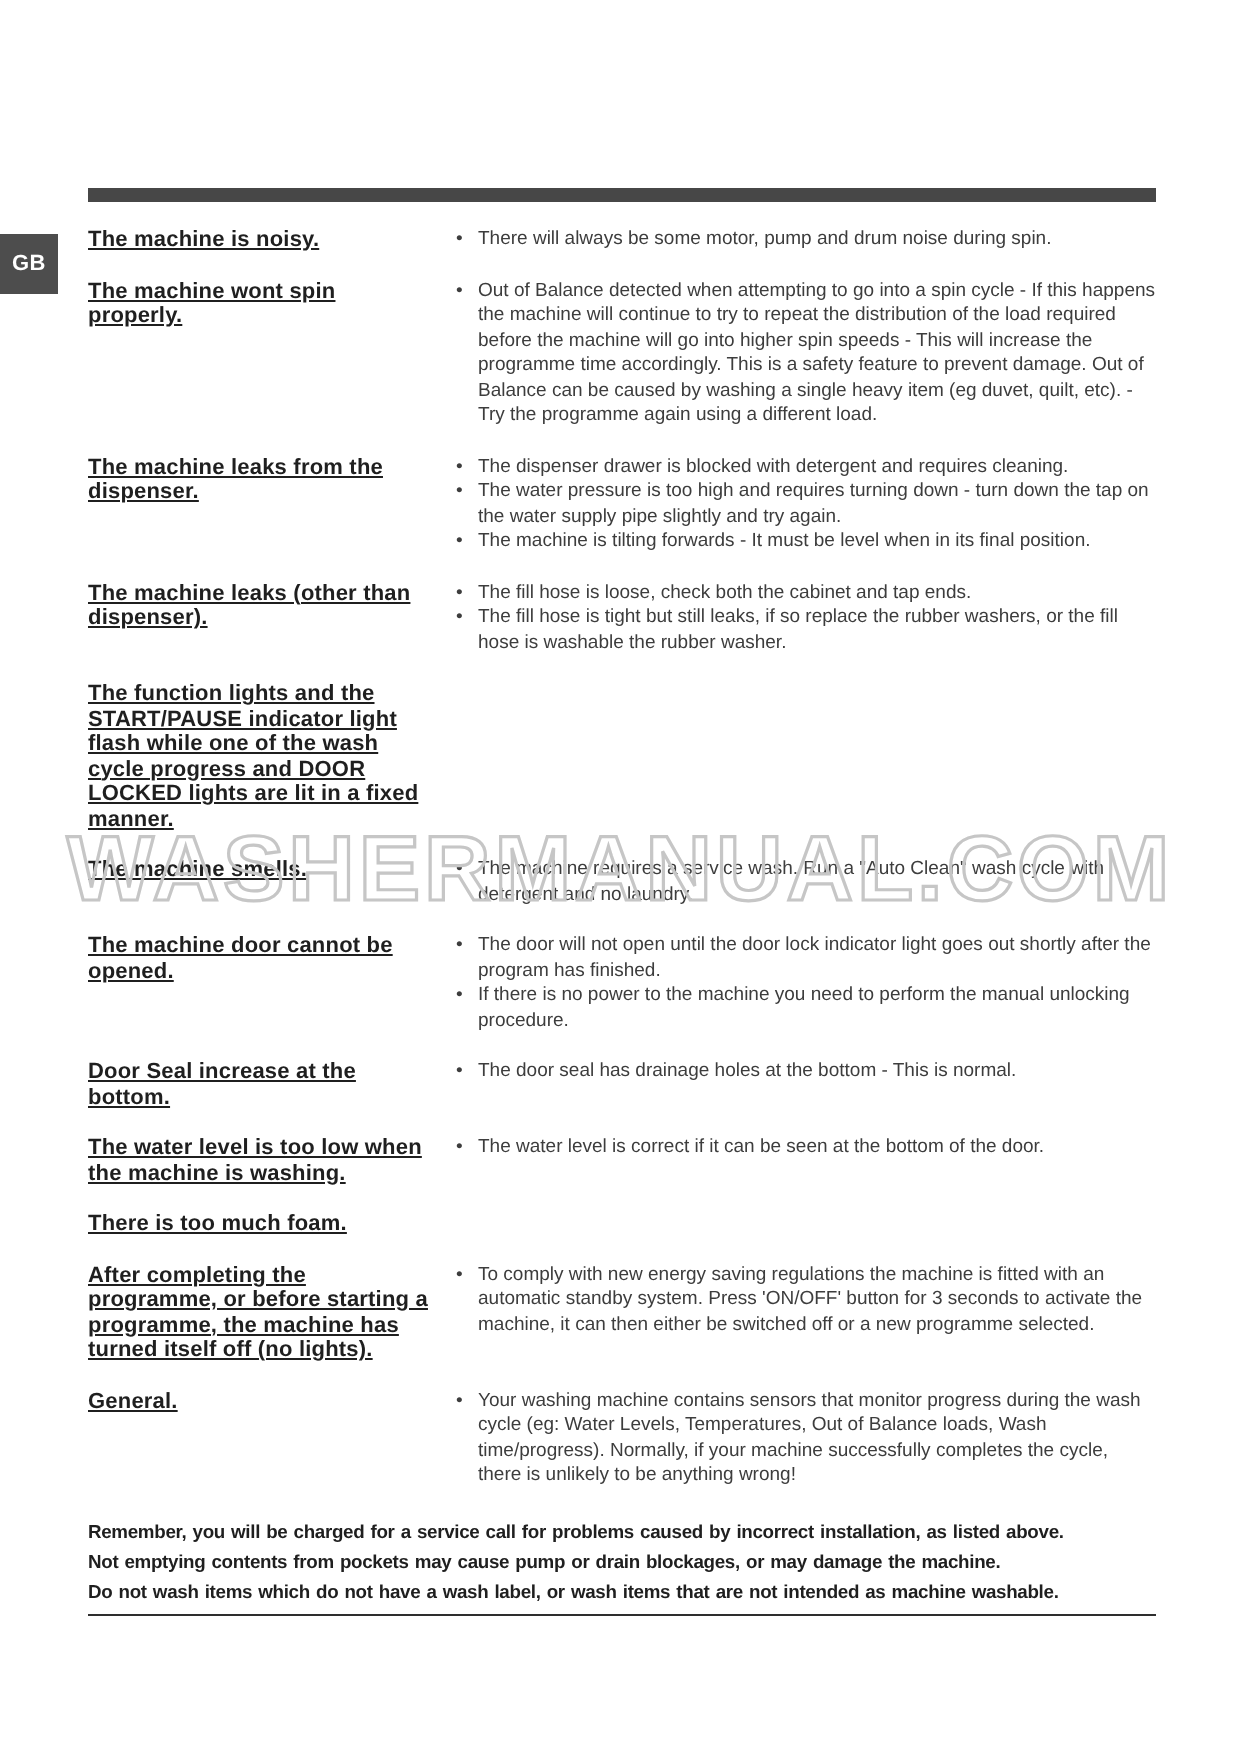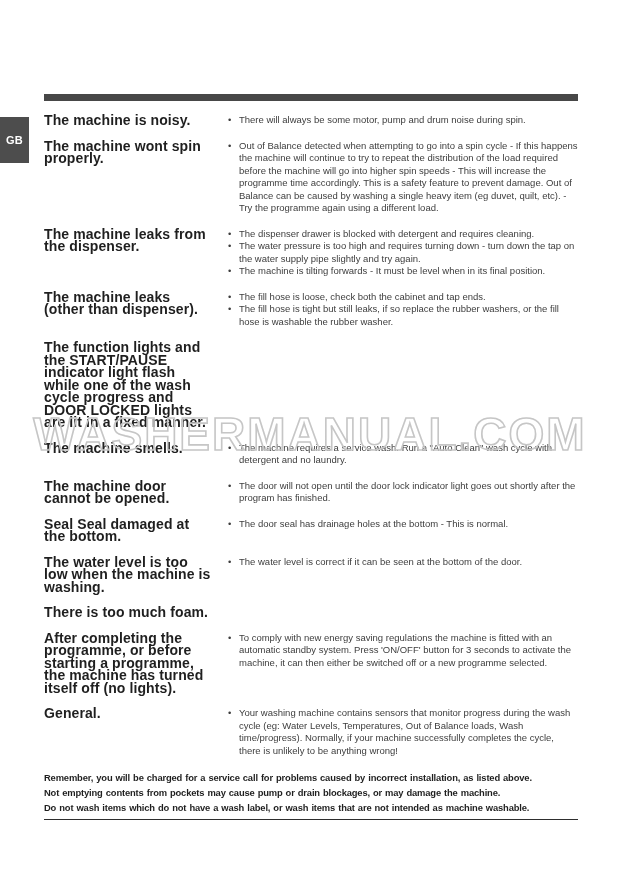--- a/index.html
+++ b/index.html
@@ -21,21 +21,21 @@
     width: 534px;
     height: 7px;
     background: #474747;
   }
 
   .gb-tab {
     position: absolute;
     left: 0;
     top: 117px;
     width: 29px;
-    height: 46px;
+    height: 30px;
     background: #4d4d4d;
     color: #ffffff;
     font-weight: bold;
     font-size: 11px;
     display: flex;
     align-items: center;
     justify-content: center;
     letter-spacing: 0.3px;
   }
 
@@ -51,24 +51,25 @@
     display: flex;
     align-items: flex-start;
     margin-bottom: 13px;
   }
 
   .problem {
     width: 184px;
     flex-shrink: 0;
     padding-right: 14px;
     font-weight: bold;
-    font-size: 14px;
+    font-size: 11px;
     line-height: 12.5px;
     color: #1f1f1f;
     letter-spacing: 0.1px;
+    text-decoration: underline;
   }
 
   .solutions {
     flex: 1;
     font-size: 9.5px;
     line-height: 12.5px;
     color: #3d3d3d;
   }
 
   .solution {
@@ -182,25 +183,26 @@
     <div class="problem">The machine smells.</div>
     <div class="solutions">
             <div class="solution">The machine requires a service wash. Run a "Auto Clean" wash cycle with detergent and no laundry.</div>
           </div>
   </div>
 
   <div class="section">
     <div class="problem">The machine door cannot be opened.</div>
     <div class="solutions">
             <div class="solution">The door will not open until the door lock indicator light goes out shortly after the program has finished.</div>
-          </div>
-  </div>
-
-  <div class="section">
-    <div class="problem">Seal Seal damaged at the bottom.</div>
+            <div class="solution">If there is no power to the machine you need to perform the manual unlocking procedure.</div>
+          </div>
+  </div>
+
+  <div class="section">
+    <div class="problem">Door Seal increase at the bottom.</div>
     <div class="solutions">
             <div class="solution">The door seal has drainage holes at the bottom - This is normal.</div>
           </div>
   </div>
 
   <div class="section">
     <div class="problem">The water level is too low when the machine is washing.</div>
     <div class="solutions">
             <div class="solution">The water level is correct if it can be seen at the bottom of the door.</div>
           </div>

